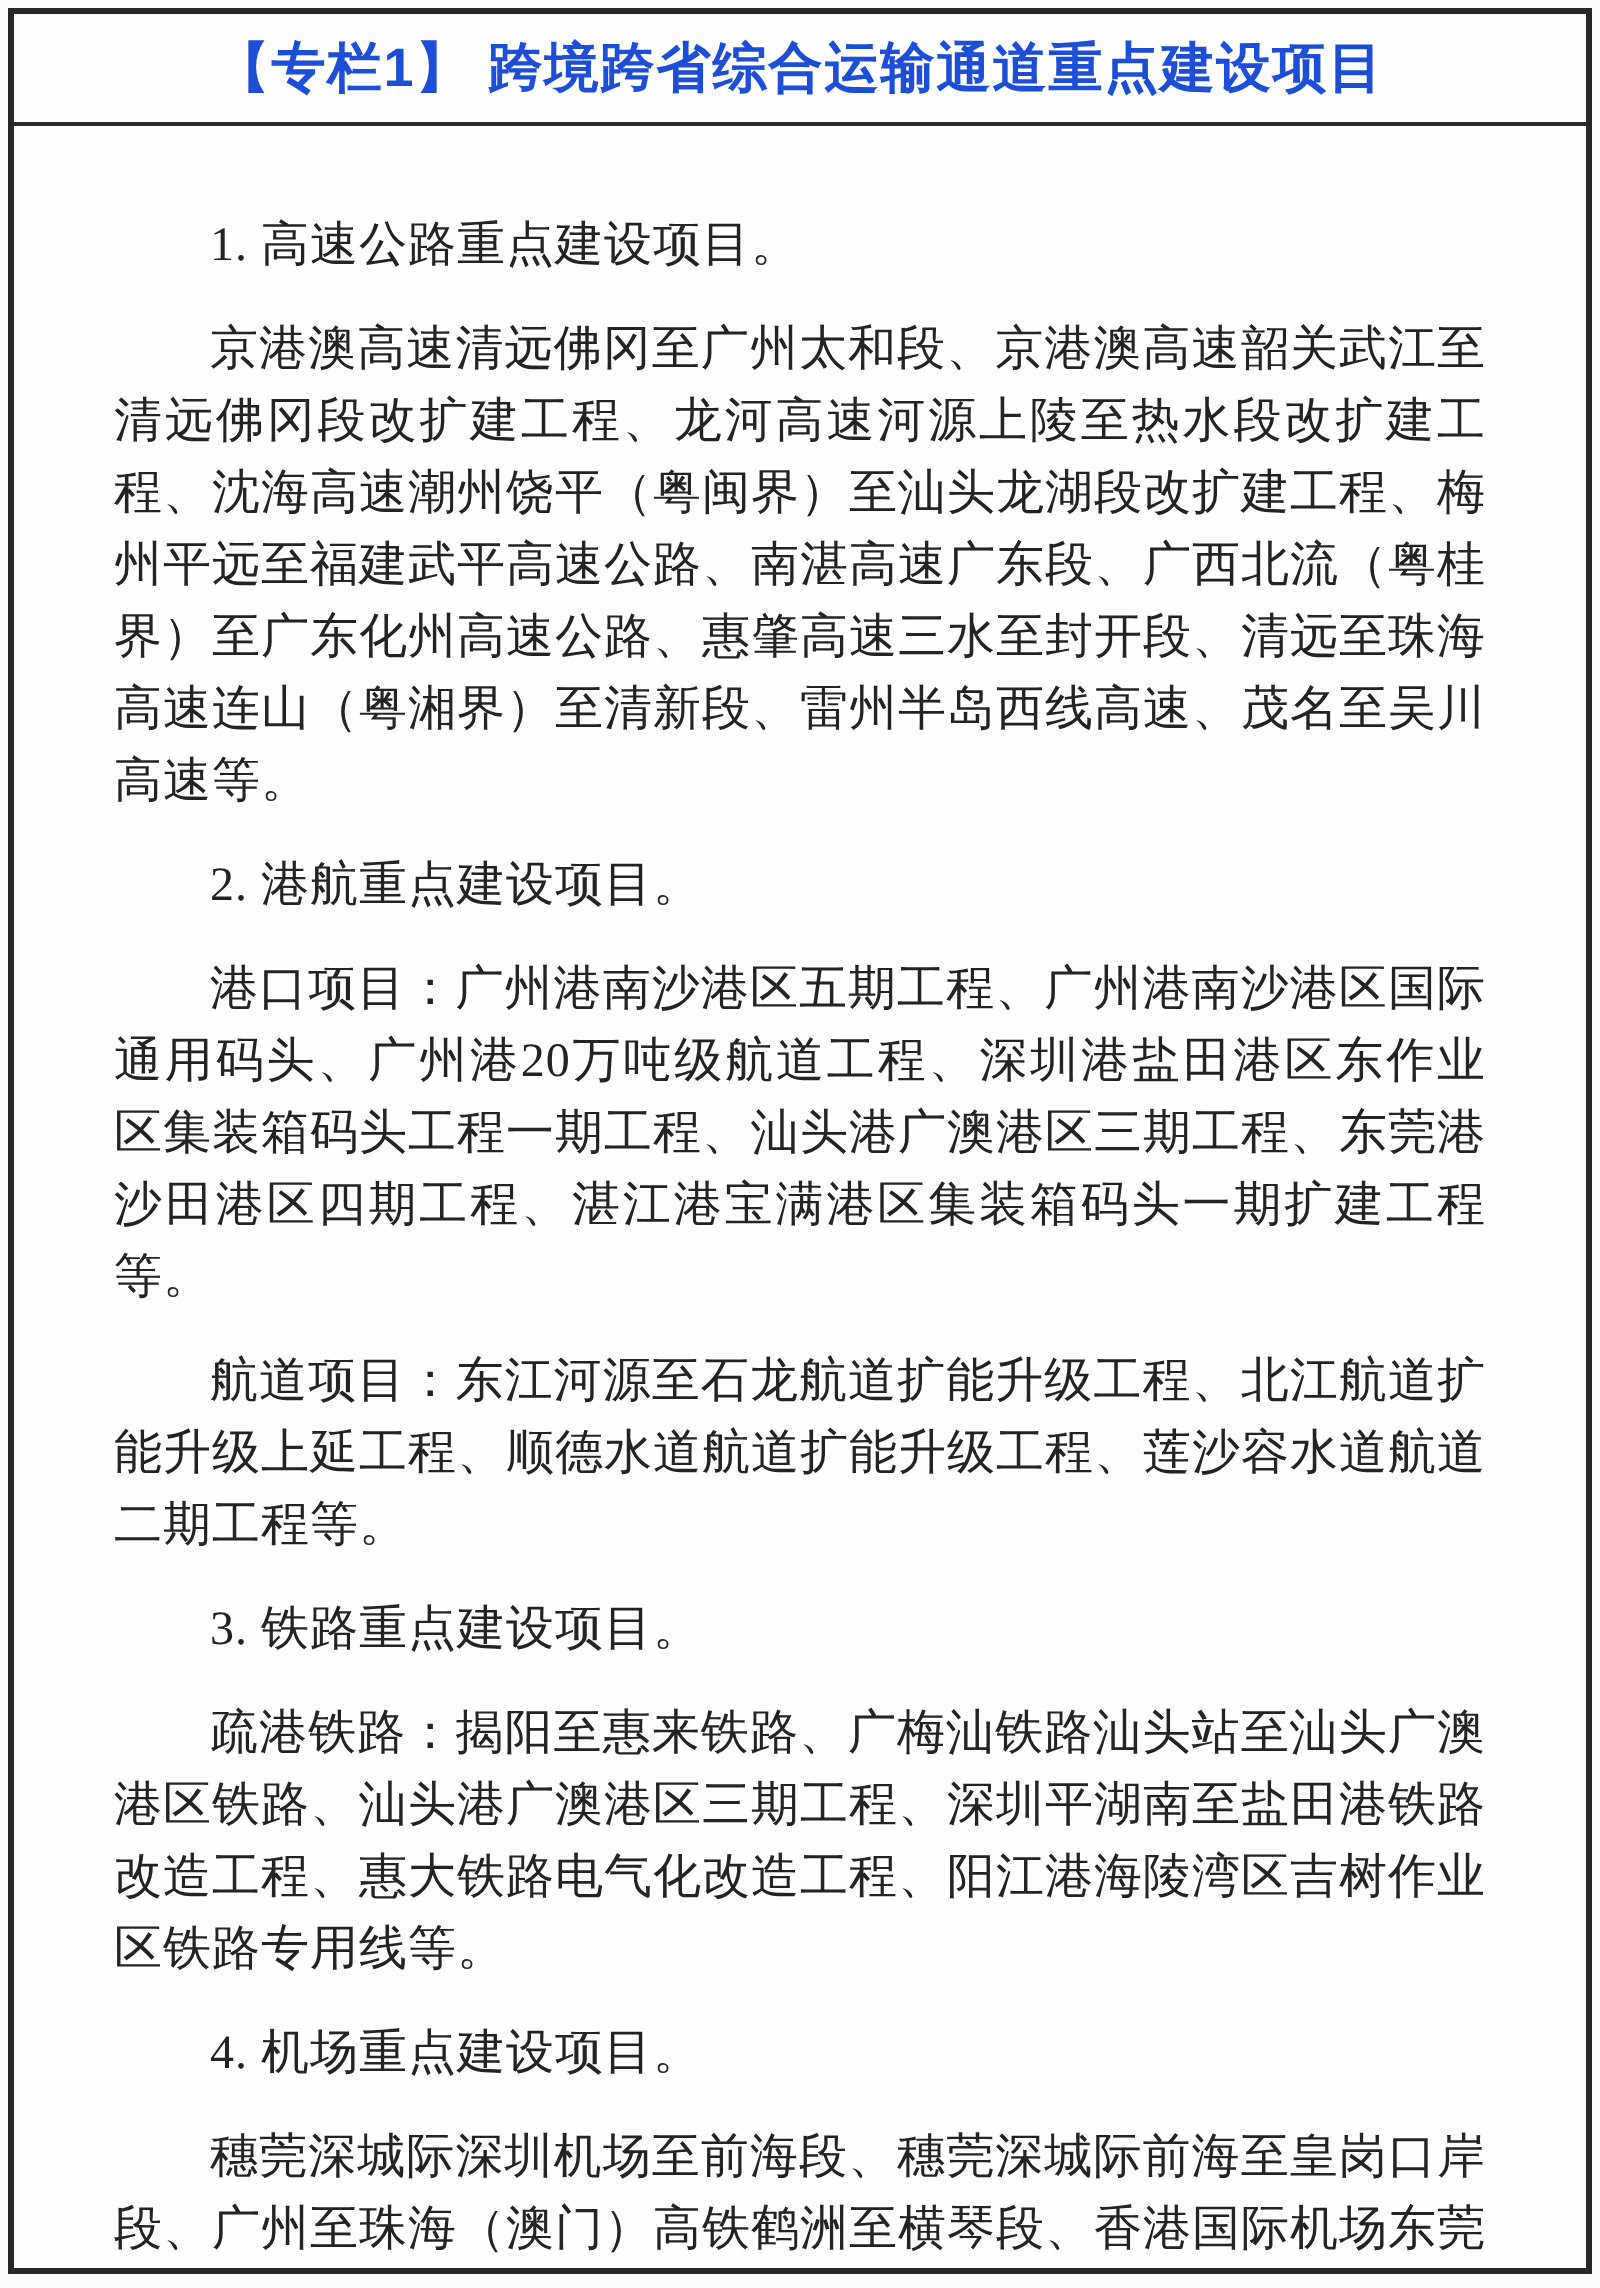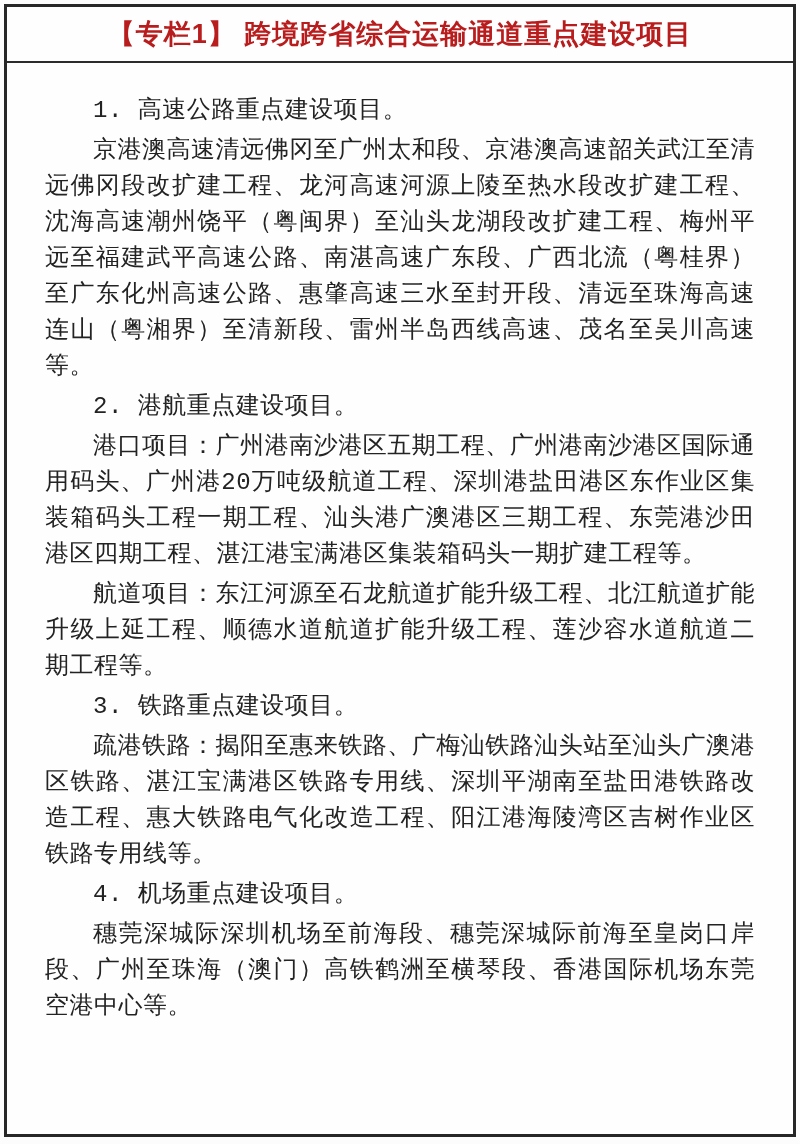--- a/index.html
+++ b/index.html
@@ -29,36 +29,35 @@
     height: 56px;
     box-sizing: border-box;
     border-bottom: 2px solid #2c2c2c;
     display: flex;
     align-items: center;
     justify-content: center;
     font-family: "Liberation Sans", "DejaVu Sans", sans-serif;
     font-weight: 700;
     font-size: 27px;
     letter-spacing: 1px;
-    color: #b91c1c;
+    color: #1d4ed8;
     white-space: nowrap;
   }
   .box-body {
     padding: 26px 34px 30px 34px;
     font-family: "Liberation Serif", "DejaVu Serif", serif;
     font-size: 24px;
     line-height: 36px;
     color: #232323;
   }
   .box-body p {
-    margin: 4px;
+    margin: 16px;
     text-indent: 2em;
     text-align: justify;
     letter-spacing: 0.5px;
-    font-family: Liberation Mono, monospace;
   }
   .section-heading {
     letter-spacing: 0.5px;
   }
 </style>
 </head>
 <body>
 
 <div class="page">
   <div class="box">
@@ -68,21 +67,21 @@
     <div class="box-body">
 
       <p class="section-heading">1. 高速公路重点建设项目。</p>
       <p>京港澳高速清远佛冈至广州太和段、京港澳高速韶关武江至清远佛冈段改扩建工程、龙河高速河源上陵至热水段改扩建工程、沈海高速潮州饶平（粤闽界）至汕头龙湖段改扩建工程、梅州平远至福建武平高速公路、南湛高速广东段、广西北流（粤桂界）至广东化州高速公路、惠肇高速三水至封开段、清远至珠海高速连山（粤湘界）至清新段、雷州半岛西线高速、茂名至吴川高速等。</p>
 
       <p class="section-heading">2. 港航重点建设项目。</p>
       <p>港口项目：广州港南沙港区五期工程、广州港南沙港区国际通用码头、广州港20万吨级航道工程、深圳港盐田港区东作业区集装箱码头工程一期工程、汕头港广澳港区三期工程、东莞港沙田港区四期工程、湛江港宝满港区集装箱码头一期扩建工程等。</p>
       <p>航道项目：东江河源至石龙航道扩能升级工程、北江航道扩能升级上延工程、顺德水道航道扩能升级工程、莲沙容水道航道二期工程等。</p>
 
       <p class="section-heading">3. 铁路重点建设项目。</p>
-      <p>疏港铁路：揭阳至惠来铁路、广梅汕铁路汕头站至汕头广澳港区铁路、湛江宝满港区铁路专用线、深圳平湖南至盐田港铁路改造工程、惠大铁路电气化改造工程、阳江港海陵湾区吉树作业区铁路专用线等。</p>
+      <p>疏港铁路：揭阳至惠来铁路、广梅汕铁路汕头站至汕头广澳港区铁路、汕头港广澳港区三期工程、深圳平湖南至盐田港铁路改造工程、惠大铁路电气化改造工程、阳江港海陵湾区吉树作业区铁路专用线等。</p>
 
       <p class="section-heading">4. 机场重点建设项目。</p>
 
       <p>穗莞深城际深圳机场至前海段、穗莞深城际前海至皇岗口岸段、广州至珠海（澳门）高铁鹤洲至横琴段、香港国际机场东莞空港中心等。</p>
 
     </div>
   </div>
 </div>
 
 </body></html>

